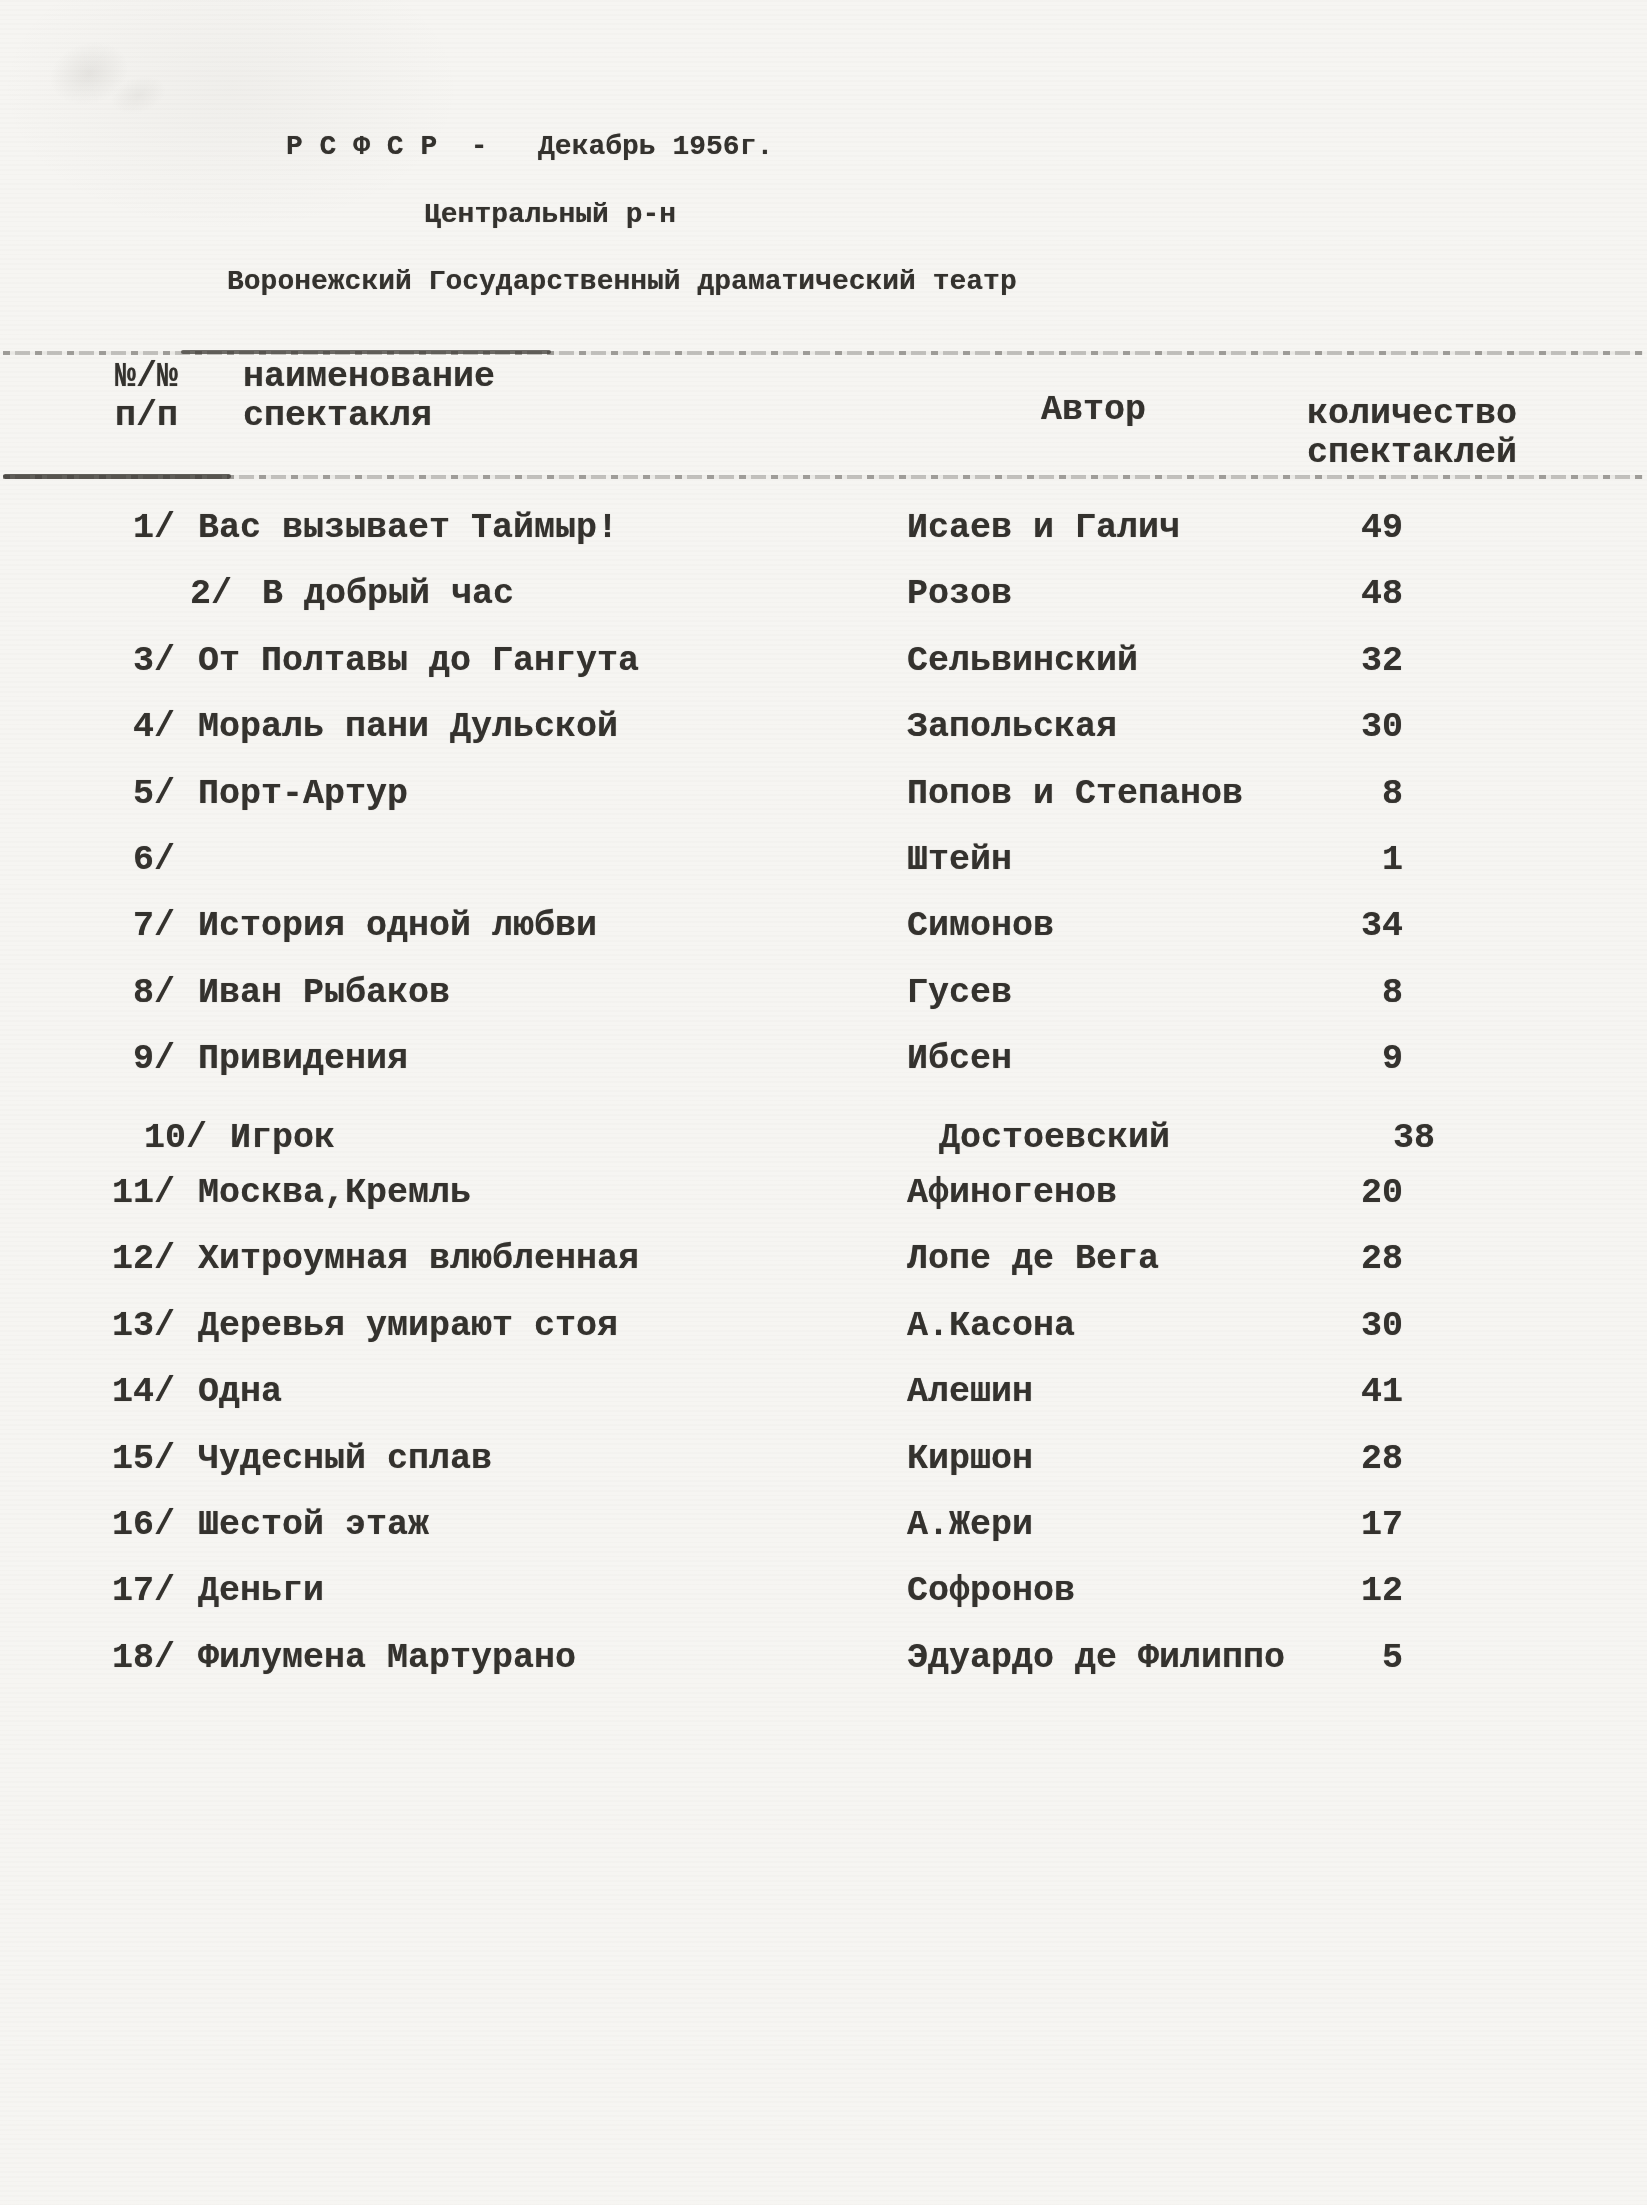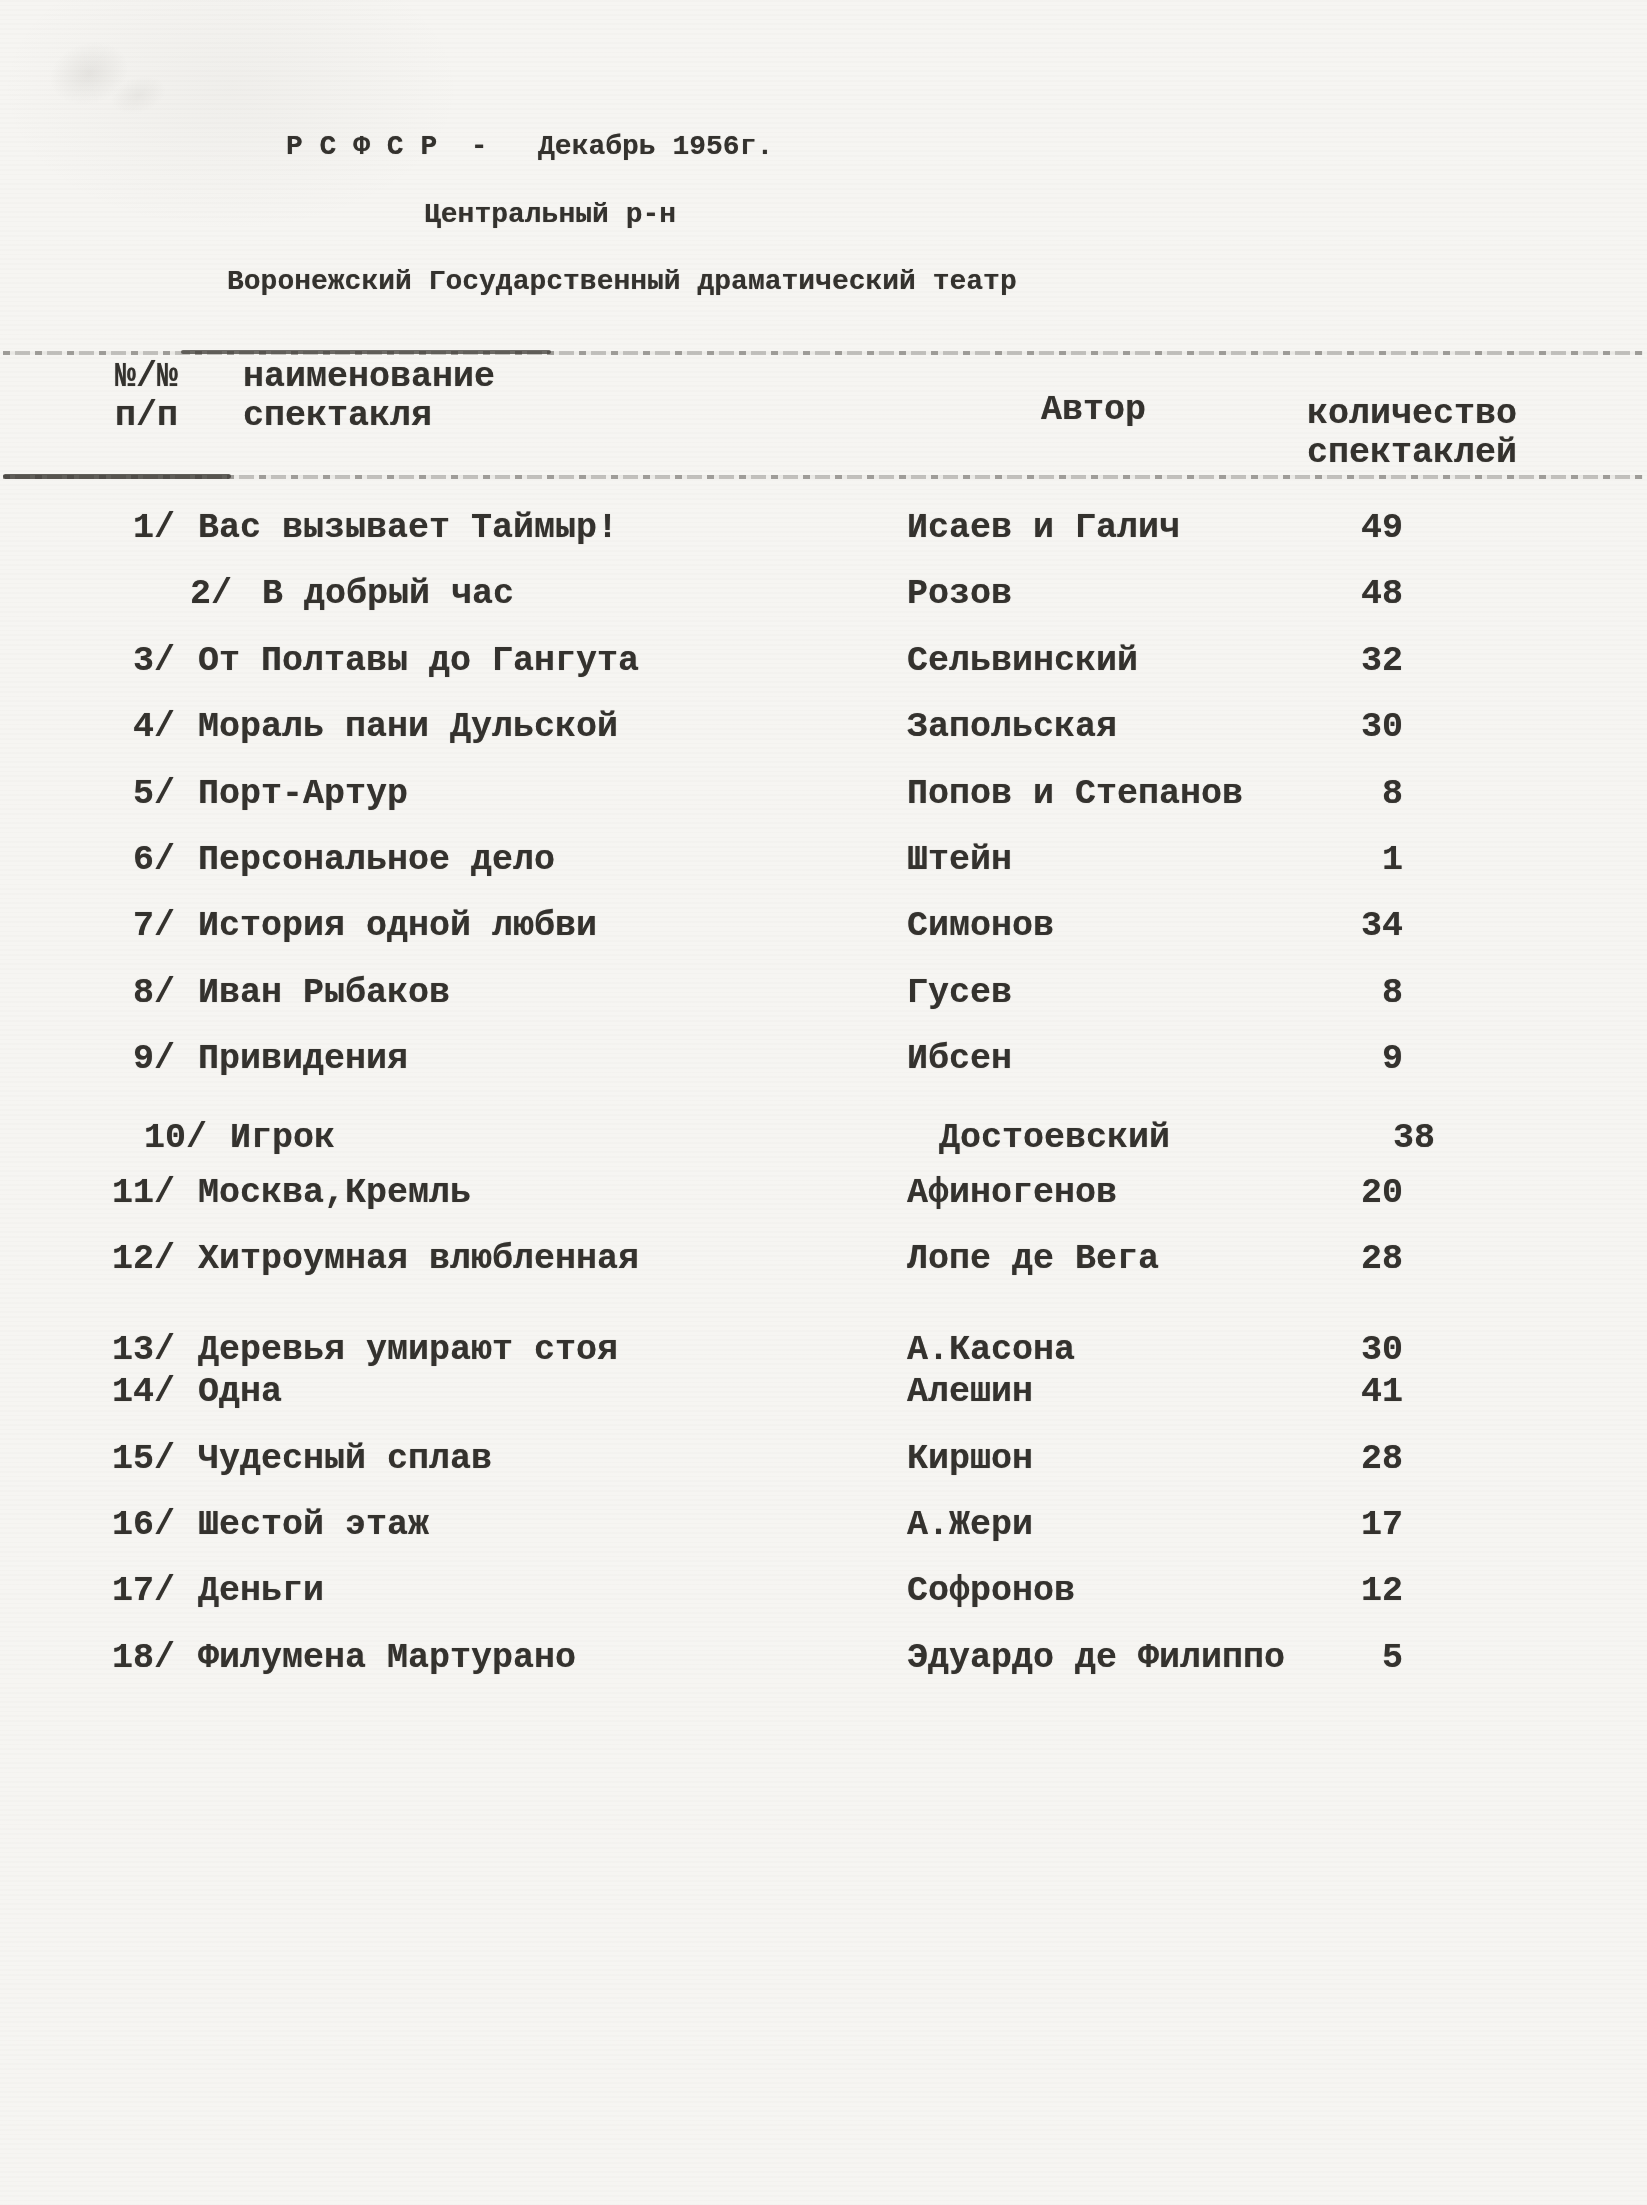--- a/index.html
+++ b/index.html
@@ -159,21 +159,20 @@
 
   <div class="row" style="top: 771px;">
     <span class="cell num">5/</span>
     <span class="cell title">Порт-Артур</span>
     <span class="cell author">Попов и Степанов</span>
     <span class="cell count">8</span>
   </div>
 
   <div class="row" style="top: 837px;">
     <span class="cell num">6/</span>
-    <span class="cell title">Персональное дело</span>
     <span class="cell author">Штейн</span>
     <span class="cell count">1</span>
   </div>
 
   <div class="row" style="top: 903px;">
     <span class="cell num">7/</span>
     <span class="cell title">История одной любви</span>
     <span class="cell author">Симонов</span>
     <span class="cell count">34</span>
   </div>
@@ -206,21 +205,21 @@
     <span class="cell count">20</span>
   </div>
 
   <div class="row" style="top: 1236px; padding-left: 8px;">
     <span class="cell num">12/</span>
     <span class="cell title">Хитроумная влюбленная</span>
     <span class="cell author">Лопе де Вега</span>
     <span class="cell count">28</span>
   </div>
 
-  <div class="row" style="top: 1303px; margin-top: 24px;">
+  <div class="row" style="top: 1303px;">
     <span class="cell num">13/</span>
     <span class="cell title">Деревья умирают стоя</span>
     <span class="cell author">А.Касона</span>
     <span class="cell count">30</span>
   </div>
 
   <div class="row" style="top: 1369px;">
     <span class="cell num">14/</span>
     <span class="cell title">Одна</span>
     <span class="cell author">Алешин</span>

